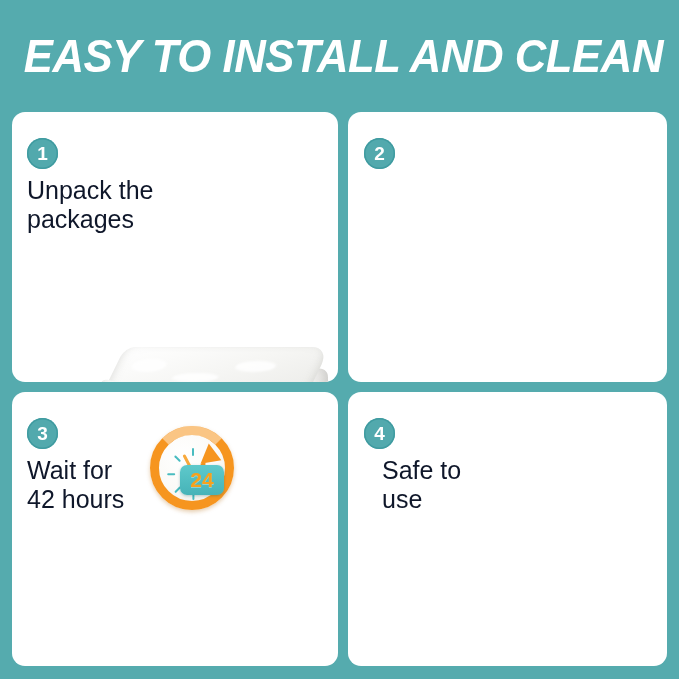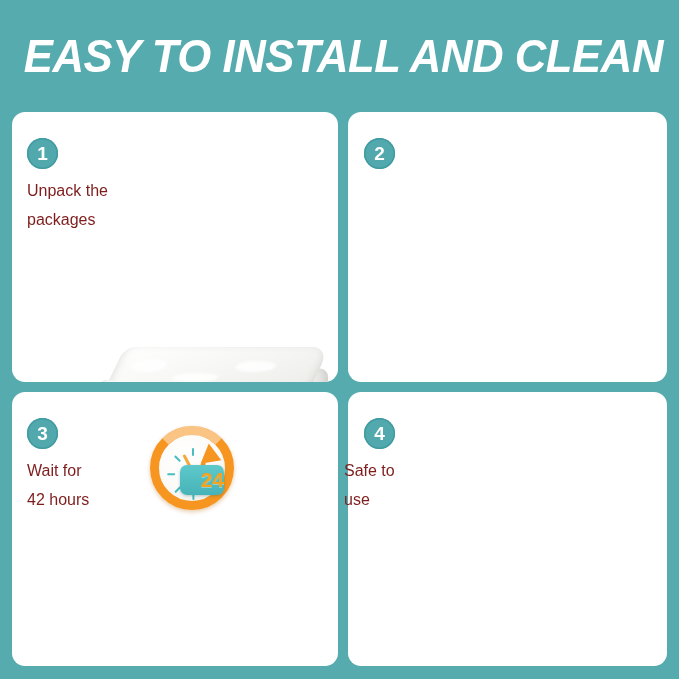--- a/index.html
+++ b/index.html
@@ -53,31 +53,31 @@
     font-family:"Liberation Sans","DejaVu Sans",sans-serif;
   }
   .b1{left:27px;  top:138px;}
   .b2{left:364px; top:138px;}
   .b3{left:27px;  top:418px;}
   .b4{left:364px; top:418px;}
 
   
   .caption{
     position:absolute;
-    color:#7f1d1d;
-    font-size:16px;
+    color:#0f172a;
+    font-size:25px;
     line-height:29px;
     font-weight:normal;
     white-space:pre-line;
     font-family:"Liberation Sans","DejaVu Sans",sans-serif;
   }
   .c1{left:27px;  top:176px; width:180px;}
   .c2{left:364px; top:176px; width:160px;}
   .c3{left:27px;  top:456px; width:150px;}
-  .c4{left:344px; top:456px; width:150px;}
+  .c4{left:382px; top:456px; width:150px;}
 
   
   .pkg{position:absolute;left:80px;top:235px;width:245px;height:125px;}
   .pkg .top{
     position:absolute;left:18px;top:0;width:205px;height:62px;
     background:linear-gradient(160deg,#ffffff 0%,#f6f6f4 45%,#e9e9e6 100%);
     border-radius:10px 18px 14px 10px;
     transform:skewX(-26deg);
     box-shadow:inset 0 -4px 9px rgba(170,170,165,.45);
   }
@@ -132,21 +132,21 @@
     border-top:11px solid transparent;
     border-bottom:11px solid transparent;
     transform:rotate(22deg);
   }
   .clock .badge24{
     position:absolute;left:32px;top:45px;width:44px;height:30px;
     background:linear-gradient(180deg,#5ec9cb 0%,#46b3b8 100%);
     border-radius:7px;
     box-shadow:0 1px 3px rgba(0,90,95,.3);
     color:#f7a11d;
-    font-size:21px;font-weight:bold;line-height:30px;text-align:right;
+    font-size:21px;font-weight:bold;line-height:30px;text-align:center;
     text-shadow:0 1px 0 rgba(255,255,255,.35);
     font-family:"Liberation Sans","DejaVu Sans",sans-serif;
   }
 </style>
 </head>
 <body>
 
 <div id="root">
 
   <div class="title">EASY TO INSTALL AND CLEAN</div>

